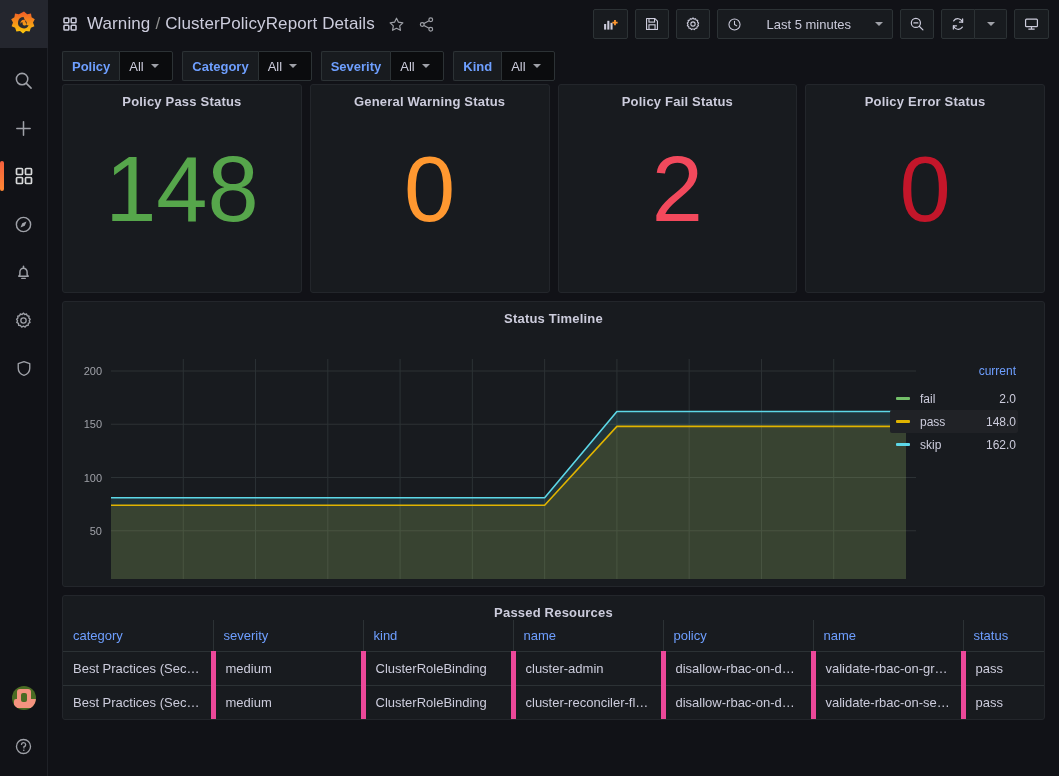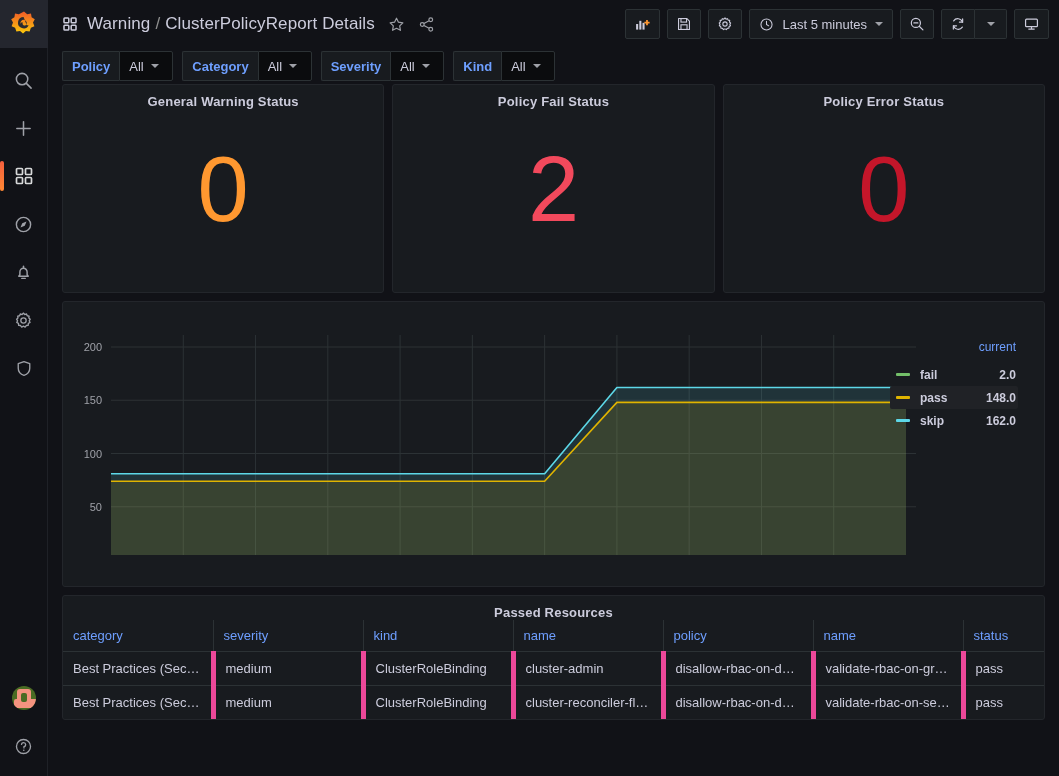--- a/index.html
+++ b/index.html
@@ -69,21 +69,21 @@
   .crumb-sep { color: #8e8e8e; margin: 0 5px; }
   .crumb-title { color: #ccccdc; }
   .crumb-action { color: #9fa1a8; margin-left: 13px; cursor: pointer; display: flex; align-items:center; }
   .topnav-right { margin-left: auto; display: flex; align-items: center; gap: 7px; }
   .tbtn {
     height: 30px; min-width: 32px; padding: 0 8px;
     background: #181b1f; border: 1px solid #2c3235; border-radius: 2px;
     display: flex; align-items: center; justify-content: center; gap: 6px;
     color: #ccccdc; cursor: pointer;
   }
-  .time-picker { padding: 0 9px; gap: 8px; font-size: 13px; }
+  .time-picker { padding: 0 9px; gap: 24px; font-size: 13px; }
   .time-picker .ttext { color: #ccccdc; }
   .seg-group { display: flex; }
   .seg-group .tbtn { border-radius: 0; border-left-width: 0; }
   .seg-group .tbtn:first-child { border-radius: 2px 0 0 2px; border-left-width: 1px; }
   .seg-group .tbtn:last-child { border-radius: 0 2px 2px 0; }
   .chev { width:0;height:0;border-left:4px solid transparent;border-right:4px solid transparent;border-top:4px solid #9fa1a8; }
 
   
   .varsrow { display: flex; align-items: center; gap: 9px; padding: 0 14px; height: 36px; }
   .varwrap { display: flex; }
@@ -117,21 +117,21 @@
   }
 
   
   .timeline-panel { margin-top: 8px; height: 286px; }
   .tl-body { position: relative; width: 100%; height: 253px; }
   .tl-plot { position: absolute; left: 0; top: 0; }
   .tl-legend { position: absolute; right: 26px; top: 38px; width: 128px; font-size: 12px; }
   .legend-head { text-align: right; color: #6e9fff; padding-right: 2px; padding-bottom: 9px; font-size:12px; }
   .legend-row {
     display: flex; align-items: center; height: 23px; padding: 0 2px 0 6px;
-    border-radius: 2px; cursor: pointer; font-weight: bold;
+    border-radius: 2px; cursor: pointer;
   }
   .legend-row.hl { background: #202226; }
   .legend-swatch { width: 14px; height: 3px; border-radius: 1px; margin-right: 10px; flex: 0 0 14px;}
   .legend-name { color: #ccccdc; flex: 1 1 auto; }
   .legend-val { color: #ccccdc; text-align: right; }
 
   
   .table-panel { margin-top: 8px; height: 125px; overflow: hidden; }
   .tbl { width: 100%; border-collapse: collapse; table-layout: fixed; font-size: 13px; }
   .tbl th {
@@ -357,34 +357,39 @@
           <span>All</span>
           <span class="chev"></span>
         </div>
       </div>
     </div>
 
     <div class="grid">
 
       <div class="statrow">
         <div class="panel stat-panel">
+          <div class="panel-title">Policy Pass Status</div>
+          <div class="stat-value" id="sv0" style="color: rgb(86, 166, 75);">148</div>
+        </div>
+        <div class="panel stat-panel">
           <div class="panel-title">General Warning Status</div>
           <div class="stat-value" id="sv1" style="color: rgb(255, 152, 48);">0</div>
         </div>
         <div class="panel stat-panel">
           <div class="panel-title">Policy Fail Status</div>
           <div class="stat-value" id="sv2" style="color: rgb(242, 73, 92);">2</div>
         </div>
         <div class="panel stat-panel">
           <div class="panel-title">Policy Error Status</div>
           <div class="stat-value" id="sv3" style="color: rgb(196, 22, 42);">0</div>
         </div>
       </div>
 
       <div class="panel timeline-panel">
+        <div class="panel-title">Status Timeline</div>
         <div class="tl-body">
           <svg class="tl-plot" id="tl-svg" width="900" height="253">
               <line x1="48" y1="258" x2="853" y2="258" stroke="#2c3235" stroke-width="1"></line>
               <text x="39" y="262" fill="#9fa1a8" font-size="11" text-anchor="end" font-family="&quot;Liberation Sans&quot;, sans-serif">0</text>
               <line x1="48" y1="204.75" x2="853" y2="204.75" stroke="#2c3235" stroke-width="1"></line>
               <text x="39" y="208.75" fill="#9fa1a8" font-size="11" text-anchor="end" font-family="&quot;Liberation Sans&quot;, sans-serif">50</text>
               <line x1="48" y1="151.5" x2="853" y2="151.5" stroke="#2c3235" stroke-width="1"></line>
               <text x="39" y="155.5" fill="#9fa1a8" font-size="11" text-anchor="end" font-family="&quot;Liberation Sans&quot;, sans-serif">100</text>
               <line x1="48" y1="98.25" x2="853" y2="98.25" stroke="#2c3235" stroke-width="1"></line>
               <text x="39" y="102.25" fill="#9fa1a8" font-size="11" text-anchor="end" font-family="&quot;Liberation Sans&quot;, sans-serif">150</text>

